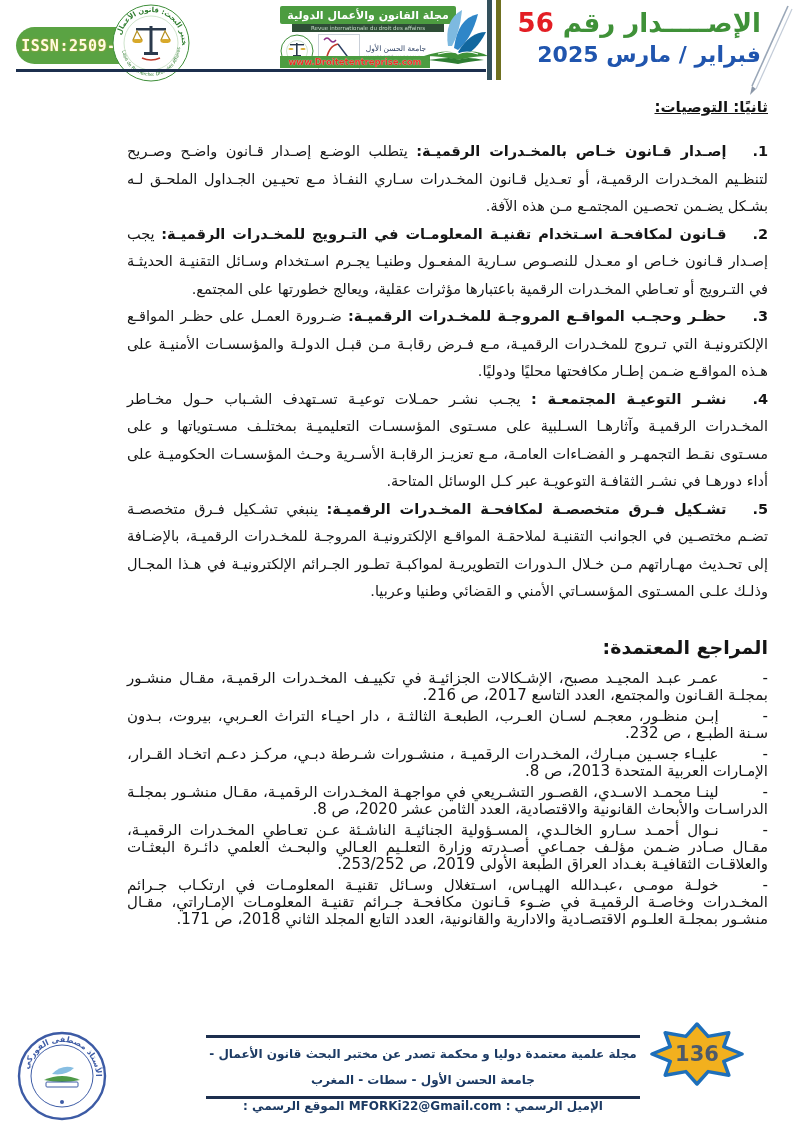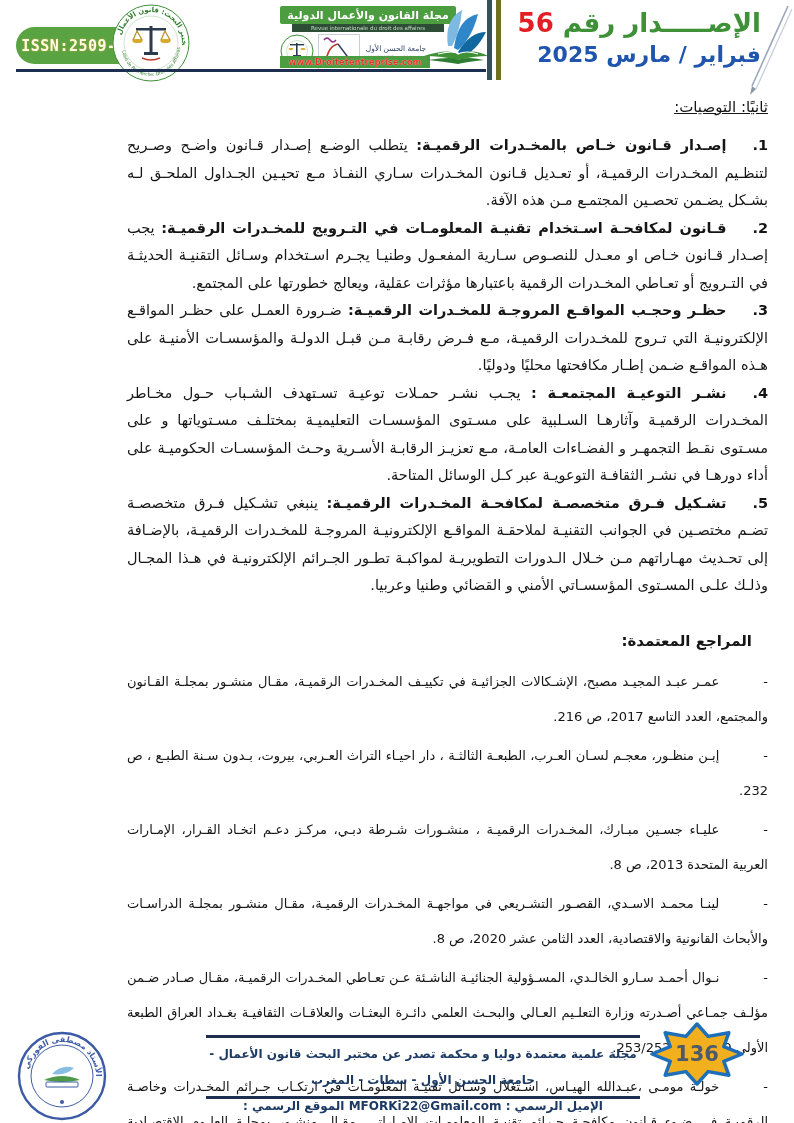--- a/index.html
+++ b/index.html
@@ -43,29 +43,29 @@
   .date-line { font-size:22px; font-weight:bold; color:#2055ae; line-height:30px; margin-top:0; white-space:nowrap; }
   .pencil { position:absolute; right:0; top:0; width:62px; height:98px; }
   .header-rule { position:absolute; left:16px; top:69px; width:470px; height:3px; background:#1c2f4e; }
 
   
   .content {
     position:absolute; top:96px; left:127px; right:26px;
     direction:rtl; text-align:justify; color:#151515; font-size:14.5px;
   }
   .section-heading {
-    font-weight:normal; font-size:15px; text-decoration:underline;
-    text-align:right; margin-bottom:14px; line-height:22px;
+    font-weight:bold; font-size:15px; text-decoration:underline;
+    text-align:right; margin-bottom:20px; line-height:22px;
   }
   .rec { line-height:27.5px; }
   .rec .num { font-weight:bold; }
   .tab { display:inline-block; width:26px; }
   .rec .rec-title { font-weight:bold;margin-top:23px; }
-  .refs-heading { font-weight:bold; font-size:15px; text-align:right; margin:30px 16px 12px; line-height:22px; }
-  .ref { line-height:35px; font-size:13px; margin-bottom:4px; }
+  .refs-heading { font-weight:bold; font-size:19px; text-align:right; margin:30px 0 12px; line-height:22px; }
+  .ref { line-height:17px; font-size:15px; margin-bottom:4px; }
   .tab2 { display:inline-block; width:44px; }
 
   
   .footer-rule { position:absolute; left:206px; width:434px; height:3px; background:#1c2f4e; }
   .fr-top { top:1035px; } .fr-bottom { top:1096px; }
   .footer-text {
     position:absolute; left:206px; width:434px; top:1041px;
     direction:rtl; text-align:center; color:#1c3a63; font-weight:bold;
     font-size:12px; line-height:26px;
   }

